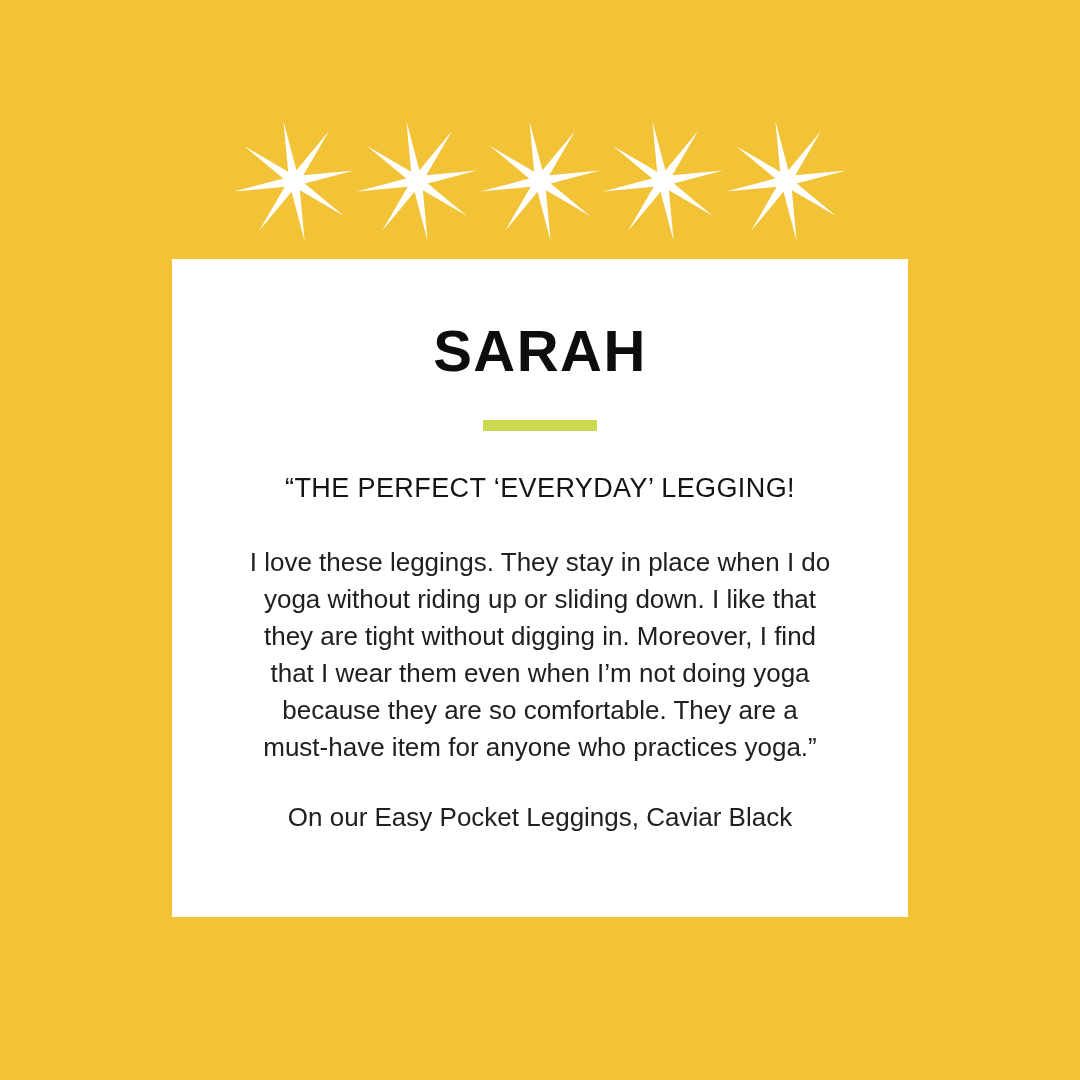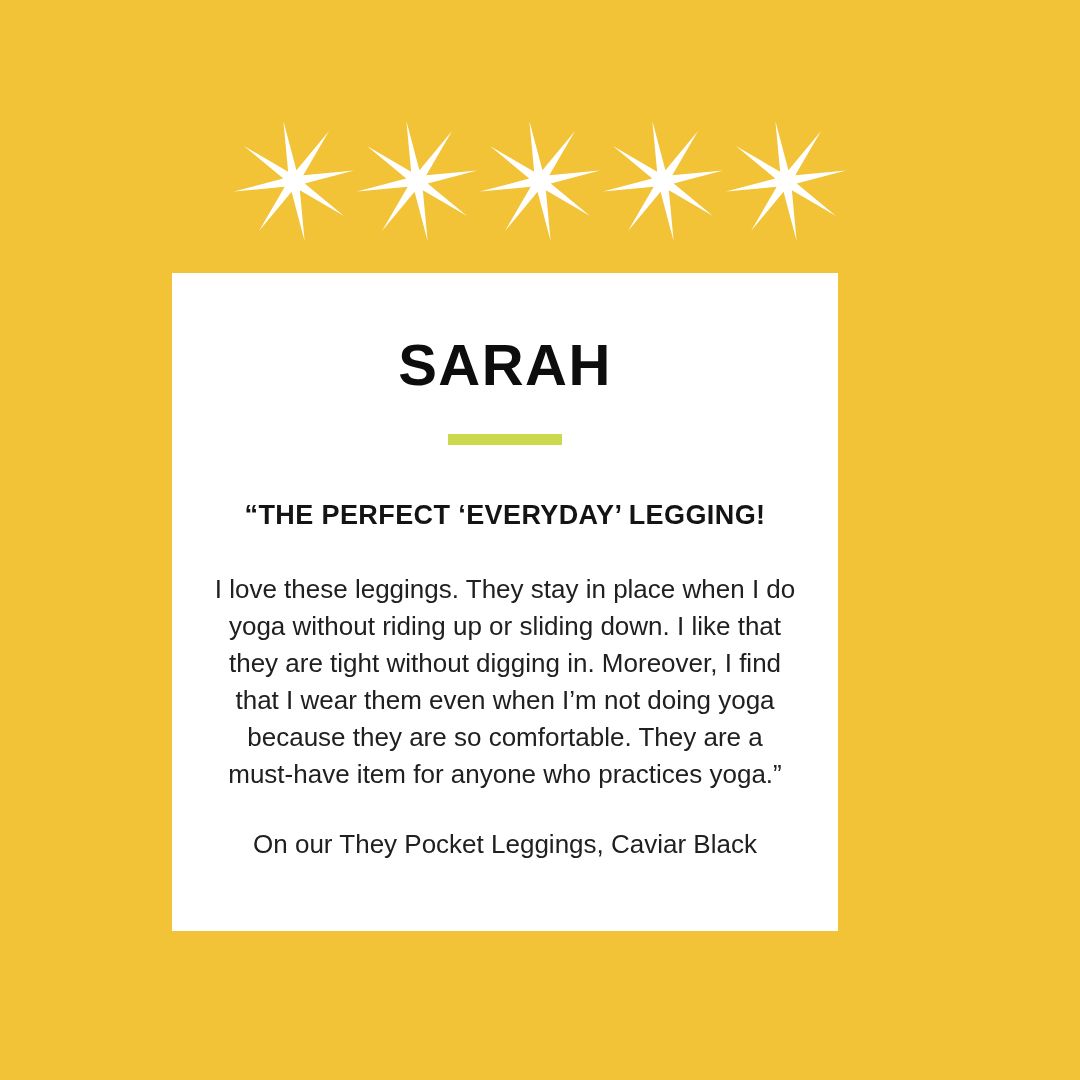--- a/index.html
+++ b/index.html
@@ -28,41 +28,41 @@
     justify-content: center;
     align-items: center;
     gap: 1px;
   }
   .stars svg {
     width: 122px; height: 138px;
     display: block;
   }
   .card {
     position: absolute;
-    top: 273px; left: 172px;
-    width: 666px; height: 658px;
+    top: 259px; left: 172px;
+    width: 736px; height: 658px;
     background: var(--card);
     text-align: center;
   }
   .name {
     margin-top: 58px;
     font-size: 58px;
     font-weight: bold;
     letter-spacing: 1.5px;
     color: #0d0d0d;
   }
   .divider {
     margin: 36px auto 0;
     width: 114px; height: 11px;
     background: var(--divider);
   }
   .headline {
-    margin-top: 55px;
+    margin-top: 42px;
     font-size: 27px;
-    font-weight: bold;
+    font-weight: normal;
     letter-spacing: 0.4px;
     color: var(--ink);
   }
   .quote {
     margin: 40px auto 14px;
     width: 586px;
     font-size: 26px;
     line-height: 37px;
     color: var(--body-ink);
   }
@@ -98,16 +98,16 @@
 
   <div class="card">
     <div class="name">SARAH</div>
 
     <div class="divider"></div>
 
     <div class="headline">“THE PERFECT ‘EVERYDAY’ LEGGING!</div>
 
     <div class="quote">I love these leggings. They stay in place when I do yoga without riding up or sliding down. I like that they are tight without digging in. Moreover, I find that I wear them even when I’m not doing yoga because they are so comfortable. They are a must-have item for anyone who practices yoga.”</div>
 
-    <div class="product">On our They Pocket Leggings, Caviar Black</div>
+    <div class="product">On our Easy Pocket Leggings, Caviar Black</div>
   </div>
 
 </div>
 
 </body></html>

